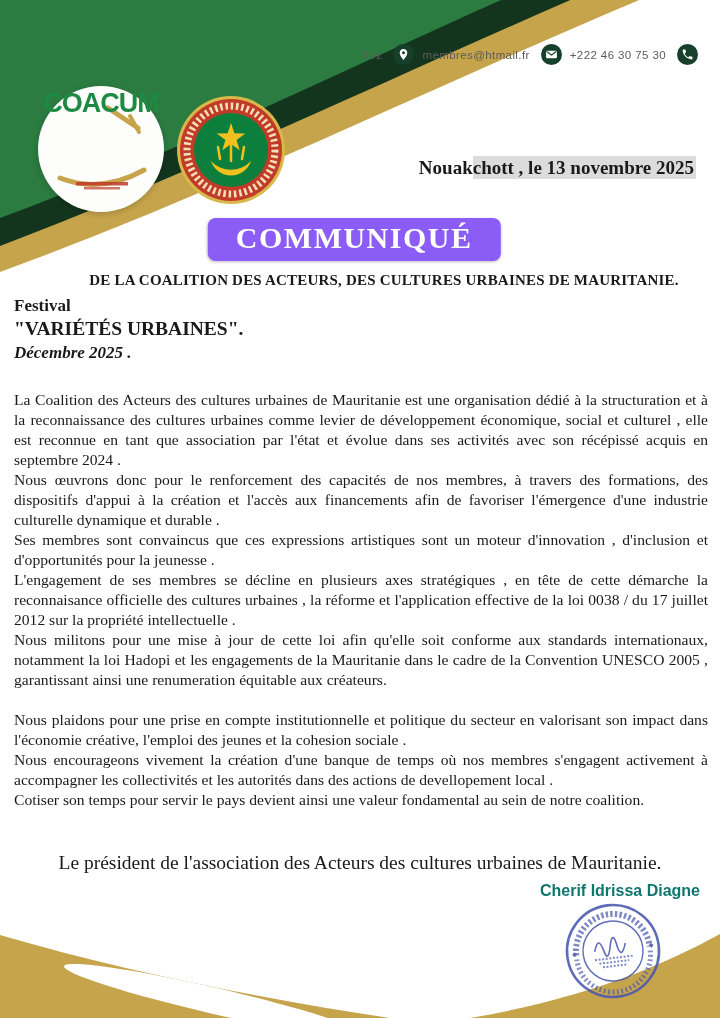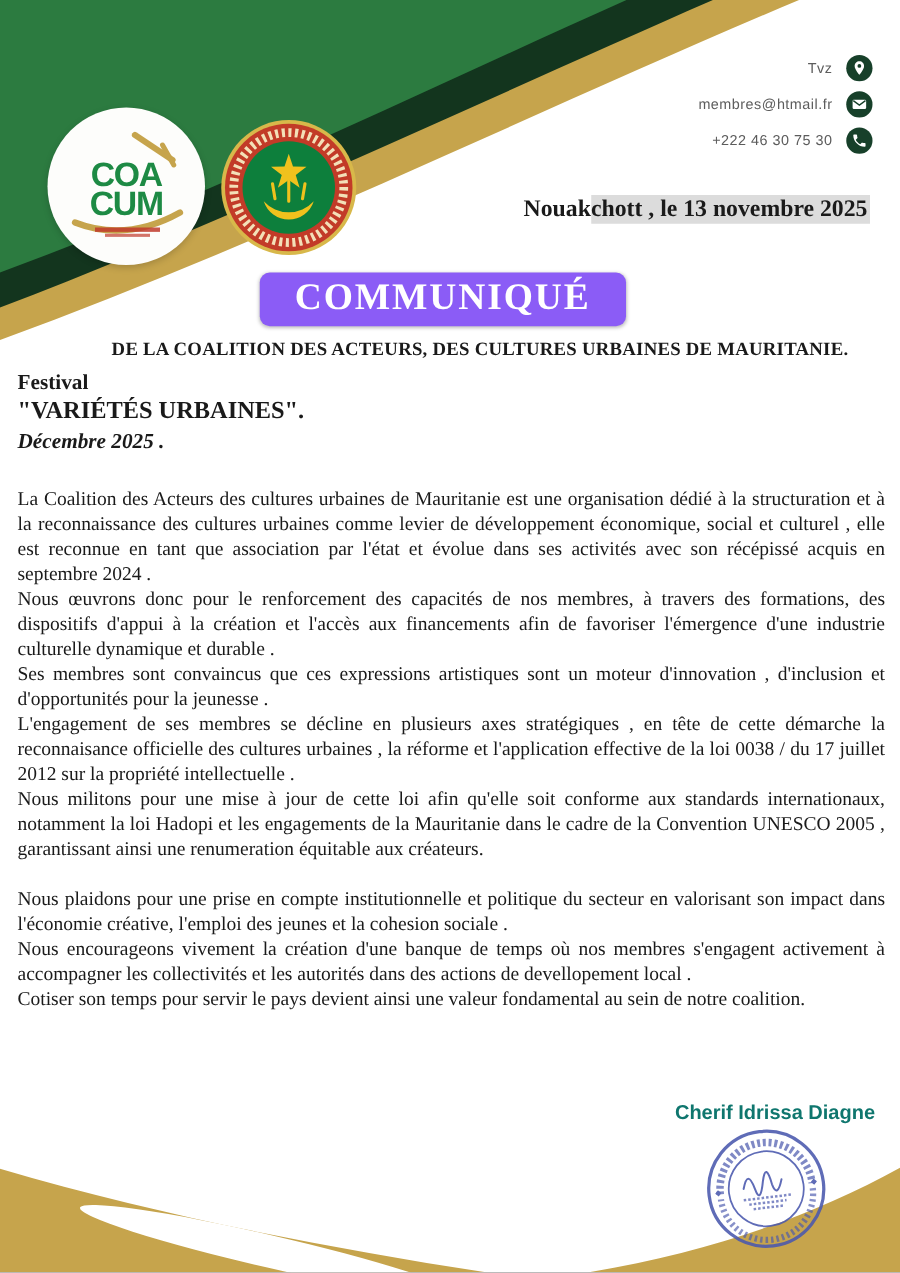--- a/index.html
+++ b/index.html
@@ -7,31 +7,31 @@
         font-family:"Liberation Serif",serif;color:#1a1a1a;}
   svg{display:block;}
   .abs{position:absolute;}
 
   
   .top-deco{position:absolute;top:0;left:0;}
 
   
   .coacum{position:absolute;left:38px;top:86px;width:126px;height:126px;border-radius:50%;
           background:#fdfdfb;box-shadow:0 2px 6px rgba(0,0,0,.18);}
-  .coacum-inner{position:absolute;inset:0;display:flex;flex-direction:column;align-items:center;
+  .coacum-inner{position:absolute;inset:0;display:flex;flex-direction:row;align-items:flex-start;
                 justify-content:center;padding-top:6px;}
   .coacum-word{font-family:"Liberation Sans",sans-serif;font-weight:bold;font-size:27px;
                line-height:23px;color:#1d8a44;letter-spacing:-1px;}
   .coacum-deco{position:absolute;inset:0;}
 
   
   .emblem{position:absolute;left:176px;top:95px;width:110px;height:110px;}
 
   
-  .contact{position:absolute;top:44px;right:22px;display:flex;flex-direction:column;gap:8px;}
+  .contact{position:absolute;top:44px;right:22px;display:flex;gap:8px;}
   .contact-row{display:flex;align-items:center;justify-content:flex-end;gap:11px;}
   .contact-text{font-family:"Liberation Sans",sans-serif;font-size:11.5px;color:#5c5c5c;
                 letter-spacing:.4px;}
   .icon-circle{width:21px;height:21px;border-radius:50%;background:#17402a;display:flex;
                align-items:center;justify-content:center;flex:0 0 auto;}
 
   
   .date-line{position:absolute;top:157px;right:24px;font-size:19px;font-weight:bold;
              white-space:nowrap;}
   .date-hl{background:#dcdcdc;padding:1px 2px 1px 0;}
@@ -147,20 +147,21 @@
     <p>La Coalition des Acteurs des cultures urbaines de Mauritanie est une organisation dédié à la structuration et à la reconnaissance des cultures urbaines comme levier de développement économique, social et culturel , elle est reconnue en tant que association par l'état et évolue dans ses activités avec son  récépissé acquis en septembre 2024 .</p>
     <p>Nous œuvrons donc  pour le renforcement des capacités de nos membres, à travers des formations, des dispositifs d'appui à la création et l'accès aux financements afin de favoriser l'émergence d'une industrie culturelle dynamique et durable .</p>
     <p>Ses membres sont convaincus que ces expressions artistiques sont un moteur d'innovation , d'inclusion et d'opportunités pour la jeunesse .</p>
     <p>L'engagement de ses membres se décline en plusieurs axes stratégiques , en tête de cette démarche la reconnaisance officielle des cultures urbaines ,  la réforme et l'application effective de la loi 0038 / du 17 juillet 2012 sur la propriété intellectuelle  .</p>
     <p>Nous militons pour une mise à jour de cette loi afin qu'elle soit conforme aux standards internationaux, notamment la loi Hadopi et les engagements de la Mauritanie dans le cadre de la Convention UNESCO 2005 , garantissant ainsi une renumeration équitable aux créateurs.</p>
     <p class="spaced">Nous plaidons pour une prise en compte institutionnelle et politique du secteur en valorisant son impact dans l'économie créative, l'emploi des jeunes et la cohesion sociale .</p>
     <p>Nous encourageons vivement la création  d'une banque de temps où nos membres s'engagent activement à accompagner les collectivités et les autorités dans des actions de devellopement local .</p>
     <p>Cotiser son temps pour servir le pays devient ainsi une valeur fondamental au sein de notre coalition.</p>
   </div>
 
+  <div class="closing">Le président de l'association des Acteurs des cultures urbaines de Mauritanie.</div>
   <div class="signatory">Cherif Idrissa Diagne</div>
 
   <svg class="bottom-deco" width="720" height="125" viewBox="0 0 720 125">
     <path d="M0 42 C 130 80 260 105 390 125 L 0 125 Z" fill="#c6a44c"></path>
     <ellipse cx="215" cy="108" rx="155" ry="13" transform="rotate(13 215 108)" fill="#ffffff"></ellipse>
     <path d="M470 125 C 570 108 650 80 722 40 L 722 125 Z" fill="#c6a44c"></path>
   </svg>
 
   <svg class="stamp" width="100" height="100" viewBox="0 0 100 100">
     <circle cx="50" cy="50" r="46" fill="none" stroke="#4a58ae" stroke-width="2.6"></circle>

